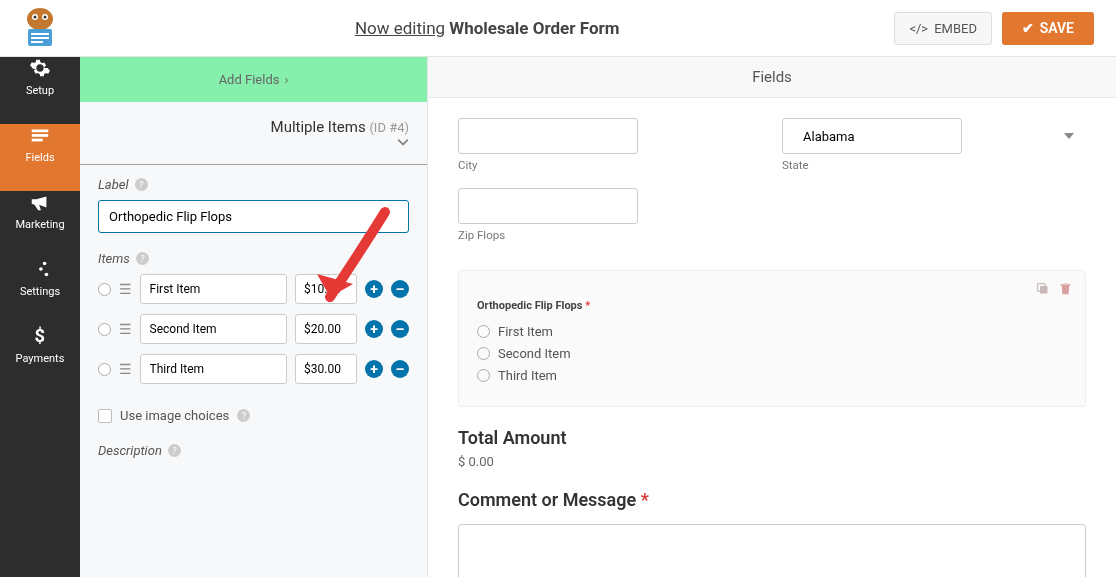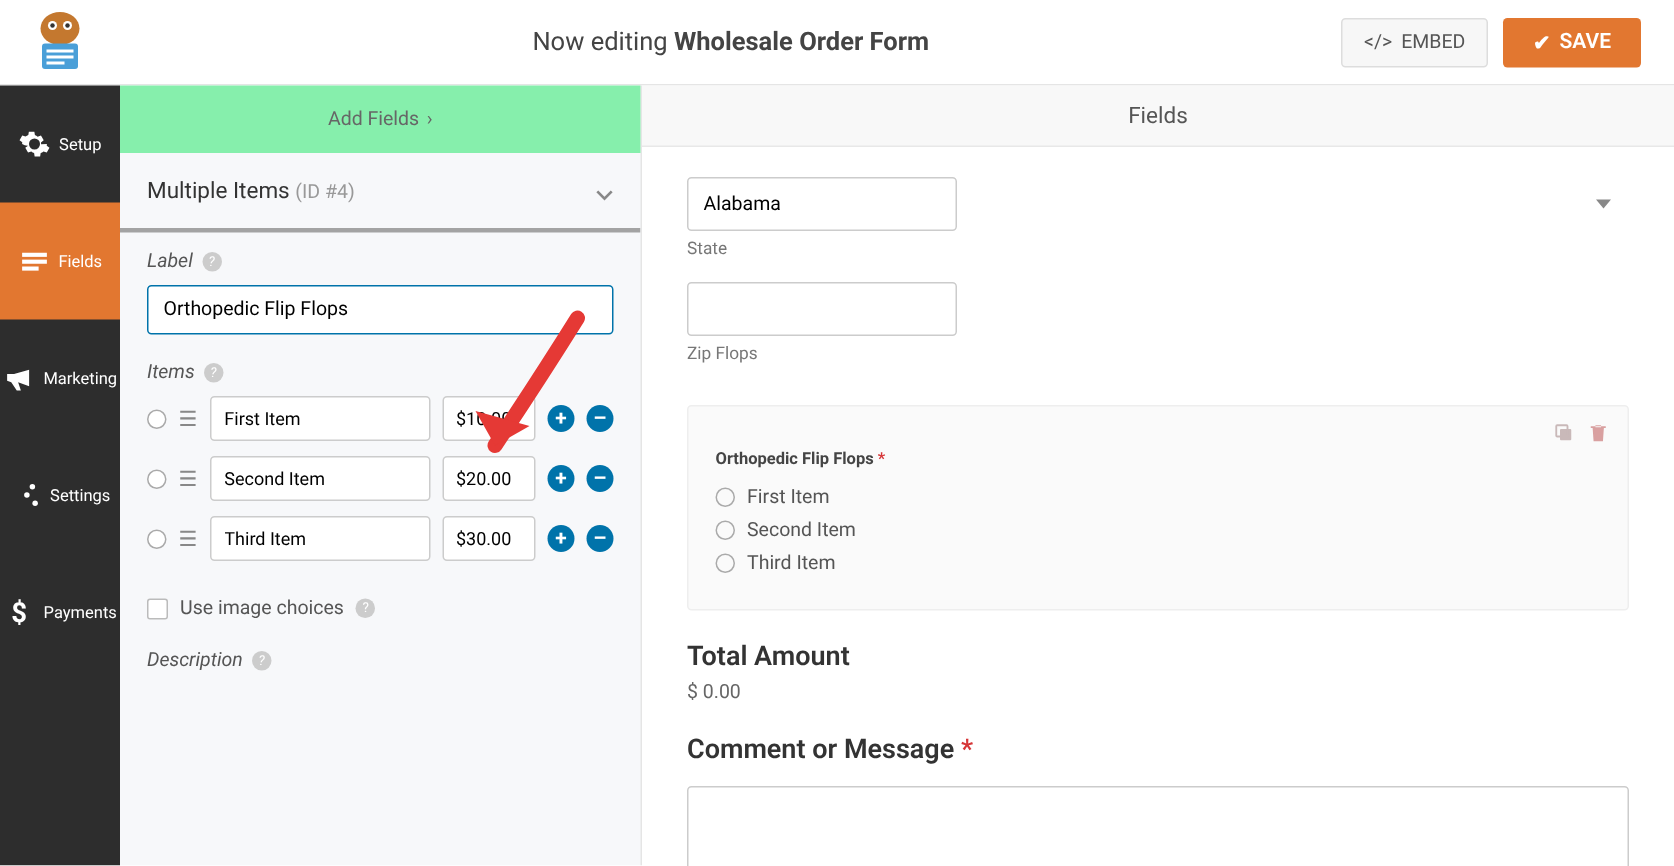--- a/index.html
+++ b/index.html
@@ -1,60 +1,60 @@
 <!DOCTYPE html>
 <html><head>
 <meta charset="utf-8">
 <style>
 * { margin:0; padding:0; box-sizing:border-box; font-family:-apple-system,BlinkMacSystemFont,"Segoe UI",Roboto,Arial,sans-serif; }
 body { width:1116px; height:577px; background:#fff; overflow:hidden; position:relative; }
 .topbar { height:57px; display:flex; align-items:center; border-bottom:1px solid #e5e5e5; }
 .logo { width:80px; display:flex; justify-content:center; align-items:center; }
 .title-area { flex:1; text-align:center; font-size:17px; color:#444; }
-.title-area .editing-label { font-weight:400; }
+.title-area .editing-label { font-weight:400;text-decoration:underline; }
 .title-area .form-name { font-weight:700; }
 .top-actions { display:flex; gap:10px; padding-right:22px; }
 .embed-btn { background:#f7f7f7; border:1px solid #ddd; border-radius:3px; padding:8px 14px; font-size:13px; color:#555; cursor:pointer; display:flex; align-items:center; gap:6px; }
 .save-btn { background:#e27730; border:none; border-radius:3px; padding:8px 20px; font-size:14px; color:#fff; font-weight:600; cursor:pointer; display:flex; align-items:center; gap:6px; }
 .main { display:flex; height:520px; }
 .sidebar { width:80px; background:#2d2d2d; display:flex; flex-direction:column; }
-.side-item { height:78px; display:flex; align-items:center; justify-content:center; color:#fff; font-size:11px; gap:5px; cursor:pointer; }
+.side-item { height:67px; display:flex; flex-direction:column; align-items:center; color:#fff; font-size:11px; gap:5px; cursor:pointer; }
 .side-item.active { background:#e27730; }
 .side-item svg { width:22px; height:22px; fill:#fff; }
 .panel { width:348px; background:#f7f8fa; border-right:1px solid #e5e5e5; display:flex; flex-direction:column; position:relative; }
 .tabs { display:flex; height:45px; }
 .tab { flex:1; display:flex; align-items:center; justify-content:center; font-size:13px; color:#666; cursor:pointer; gap:5px; }
 .tab.add { background:#86efac; }
 .tab.options { background:#e8ecf0; }
 .panel-body { flex:1; overflow-y:auto; padding:0; }
 .panel-body::-webkit-scrollbar { width:10px; }
 .panel-body::-webkit-scrollbar-thumb { background:#c5c5c5; border-radius:5px; }
 .panel-body::-webkit-scrollbar-track { background:#eaeaea; }
-.section-header { padding:16px 18px; border-bottom:3px solid #a3a3a3; display:flex; align-items:flex-end; justify-content:space-between; cursor:pointer; }
+.section-header { padding:16px 18px; border-bottom:1px solid #a3a3a3; display:flex; align-items:flex-end; justify-content:space-between; cursor:pointer;flex-direction:column; }
 .section-header .title { font-size:15px; color:#333; }
 .section-header .id { color:#999; font-size:13px; }
 .field-group { padding:12px 18px 6px; }
 .field-label { font-size:13px; color:#555; margin-bottom:8px; display:flex; align-items:center; gap:6px;font-style:italic; }
 .help-icon { width:13px; height:13px; border-radius:50%; background:#ccc; color:#fff; font-size:9px; display:inline-flex; align-items:center; justify-content:center; }
 .label-input { width:100%; padding:8px 10px; border:1.5px solid #0073aa; border-radius:3px; font-size:13px; background:#fff; outline:none; }
 .item-row { display:flex; align-items:center; gap:8px; margin-bottom:10px; }
 .item-radio { width:13px; height:13px; border:1px solid #aaa; border-radius:50%; background:#fff; }
 .drag-icon { color:#888; font-size:14px; cursor:move; }
 .item-name { flex:1; padding:7px 9px; border:1px solid #ccc; border-radius:3px; font-size:12px; background:#fff; min-width:0; }
 .item-price { width:62px; padding:7px 8px; border:1px solid #ccc; border-radius:3px; font-size:12px; background:#fff; }
 .add-icon,.remove-icon { width:18px; height:18px; border-radius:50%; color:#fff; font-weight:bold; font-size:14px; display:flex; align-items:center; justify-content:center; cursor:pointer; }
 .add-icon { background:#0073aa; }
 .remove-icon { background:#0073aa; }
 .checkbox-row { display:flex; align-items:center; gap:8px; padding:8px 18px; font-size:13px; color:#555; }
 .checkbox-box { width:14px; height:14px; border:1px solid #bbb; border-radius:2px; background:#fff; }
 .preview-header { text-align:center; padding:11px 0; font-size:15px; color:#555; border-bottom:1px solid #e8e8e8; background:#f8f8f8; }
 .preview { flex:1; padding:20px 30px; overflow-y:auto; }
 .form-row { display:flex; gap:20px; margin-bottom:6px; }
 .form-col { flex:1; }
-.form-input { width:100%; height:36px; border:1px solid #ccc; border-radius:3px; background:#fff; padding:0 10px; font-size:13px; }
+.form-input { width:100%; height:36px; border:1px solid #ccc; border-radius:3px; background:#fff; padding:0 20px; font-size:13px; }
 .form-sublabel { font-size:11.5px; color:#777; margin-top:4px; margin-bottom:10px; }
 .select-box { position:relative; }
 .select-box::after { content:""; position:absolute; right:12px; top:15px; border-left:5px solid transparent; border-right:5px solid transparent; border-top:6px solid #888; }
 .field-block { margin-top:18px; border:1px solid #eee; border-radius:3px; padding:16px 18px; position:relative; background:#fafafa; }
 .field-block-title { font-size:11px; font-weight:700; color:#444; margin-bottom:12px;margin-top:12px; }
 .req { color:#d63638; }
 .field-actions { position:absolute; right:12px; top:10px; display:flex; gap:8px; }
 .radio-option { display:flex; align-items:center; gap:8px; margin-bottom:7px; font-size:13px; color:#555; }
 .radio-circle { width:13px; height:13px; border:1px solid #aaa; border-radius:50%; }
 .section-title { font-size:18px; font-weight:600; color:#333; margin-top:20px; margin-bottom:6px; }
@@ -212,20 +212,24 @@
       <path d="M80 10 Q 55 50 25 95" stroke="#e53935" stroke-width="10" fill="none" stroke-linecap="round"></path>
       <path d="M25 95 L12 72 L48 82 Z" fill="#e53935"></path>
     </svg>
   </div>
 
   <div style="flex:1;display:flex;flex-direction:column;">
     <div class="preview-header">Fields</div>
     <div class="preview">
 
       <div class="form-row">
+        <div class="form-col">
+          <input class="form-input half" style="">
+          <div class="form-sublabel">City</div>
+        </div>
         <div class="form-col select-box">
           <input class="form-input half" readonly="" style="cursor: pointer;" value="Alabama">
           <div class="form-sublabel">State</div>
         </div>
       </div>
       <div class="form-row">
         <div class="form-col">
           <input class="form-input half" style="">
           <div class="form-sublabel">Zip Flops</div>
         </div>

